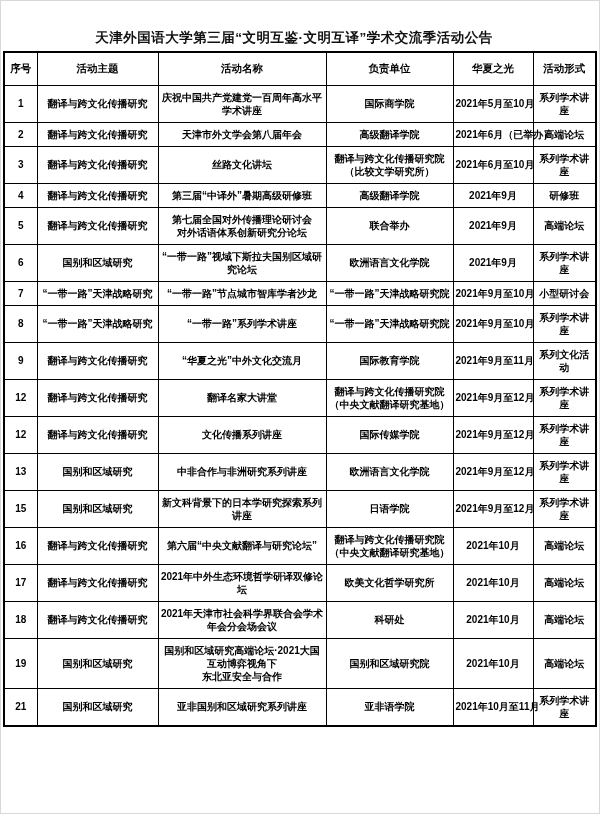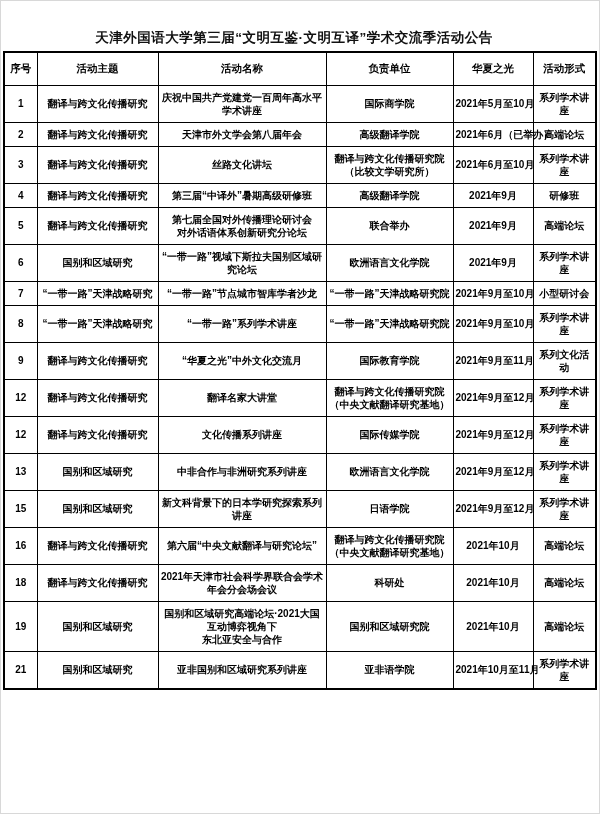--- a/index.html
+++ b/index.html
@@ -201,20 +201,28 @@
 
   <tr>
     <td class="cell-index">16</td>
     <td class="cell-theme">翻译与跨文化传播研究</td>
     <td class="cell-name">第六届“中央文献翻译与研究论坛”</td>
     <td class="cell-unit">翻译与跨文化传播研究院（中央文献翻译研究基地）</td>
     <td class="cell-time">2021年10月</td>
     <td class="cell-format">高端论坛</td>
   </tr>
 
+  <tr>
+    <td class="cell-index">17</td>
+    <td class="cell-theme">翻译与跨文化传播研究</td>
+    <td class="cell-name">2021年中外生态环境哲学研译双修论坛</td>
+    <td class="cell-unit">欧美文化哲学研究所</td>
+    <td class="cell-time">2021年10月</td>
+    <td class="cell-format">高端论坛</td>
+  </tr>
 
   <tr>
     <td class="cell-index">18</td>
     <td class="cell-theme">翻译与跨文化传播研究</td>
     <td class="cell-name">2021年天津市社会科学界联合会学术年会分会场会议</td>
     <td class="cell-unit">科研处</td>
     <td class="cell-time">2021年10月</td>
     <td class="cell-format">高端论坛</td>
   </tr>
 

